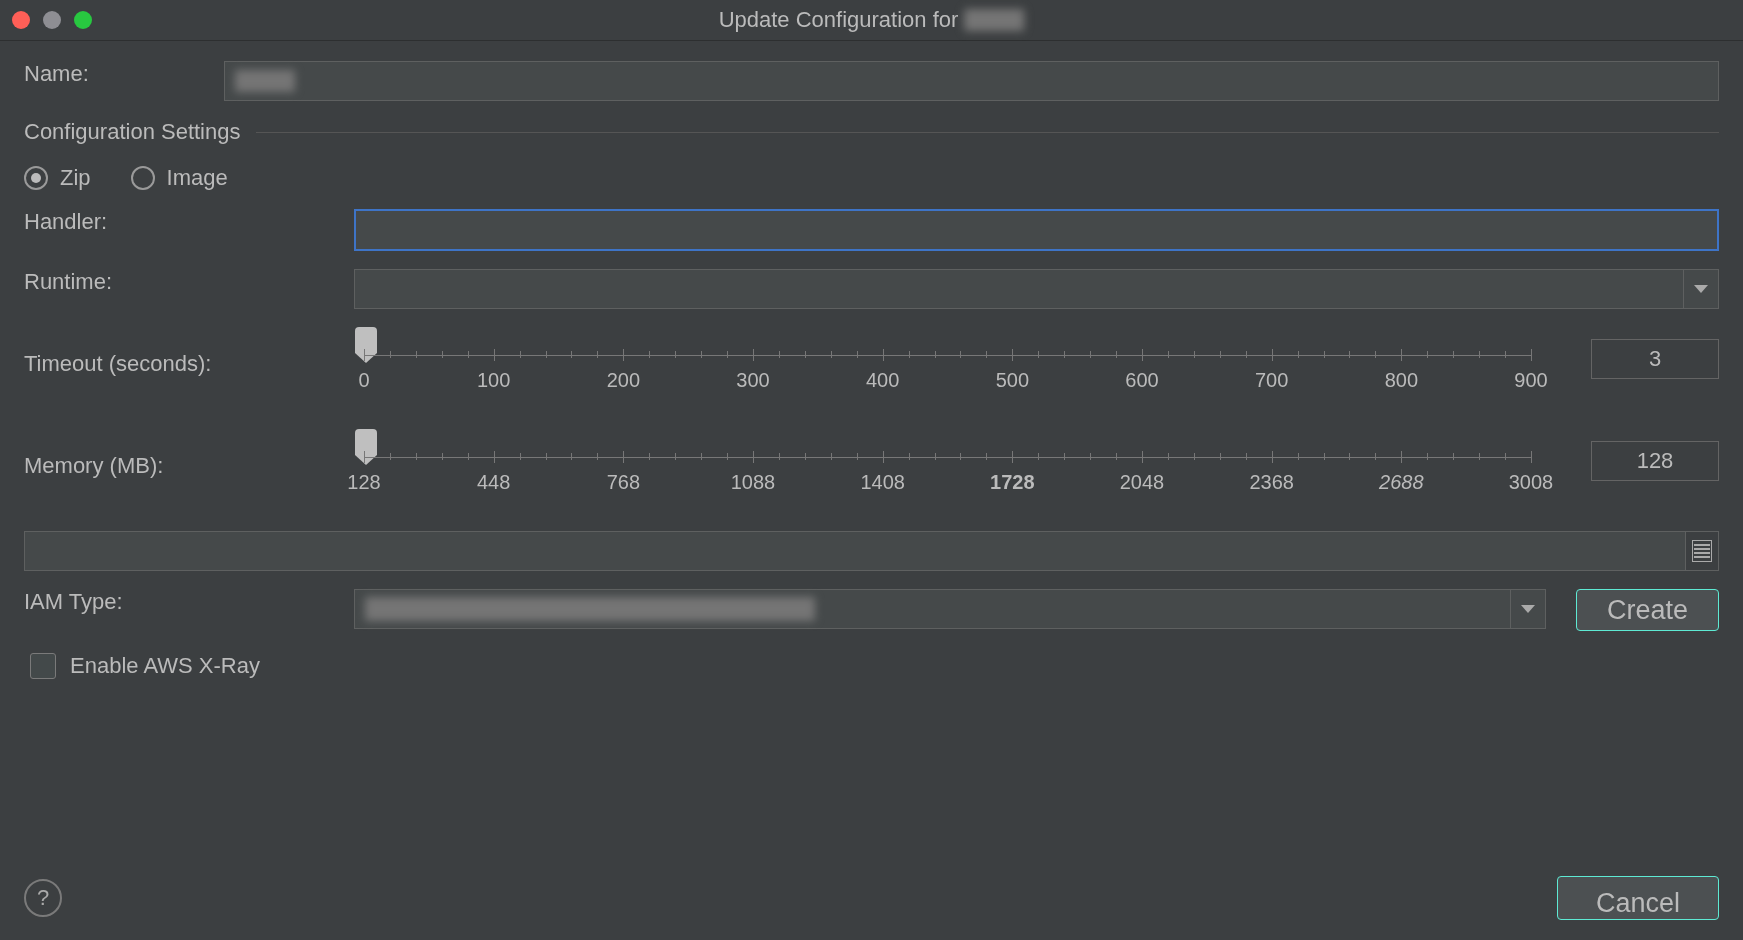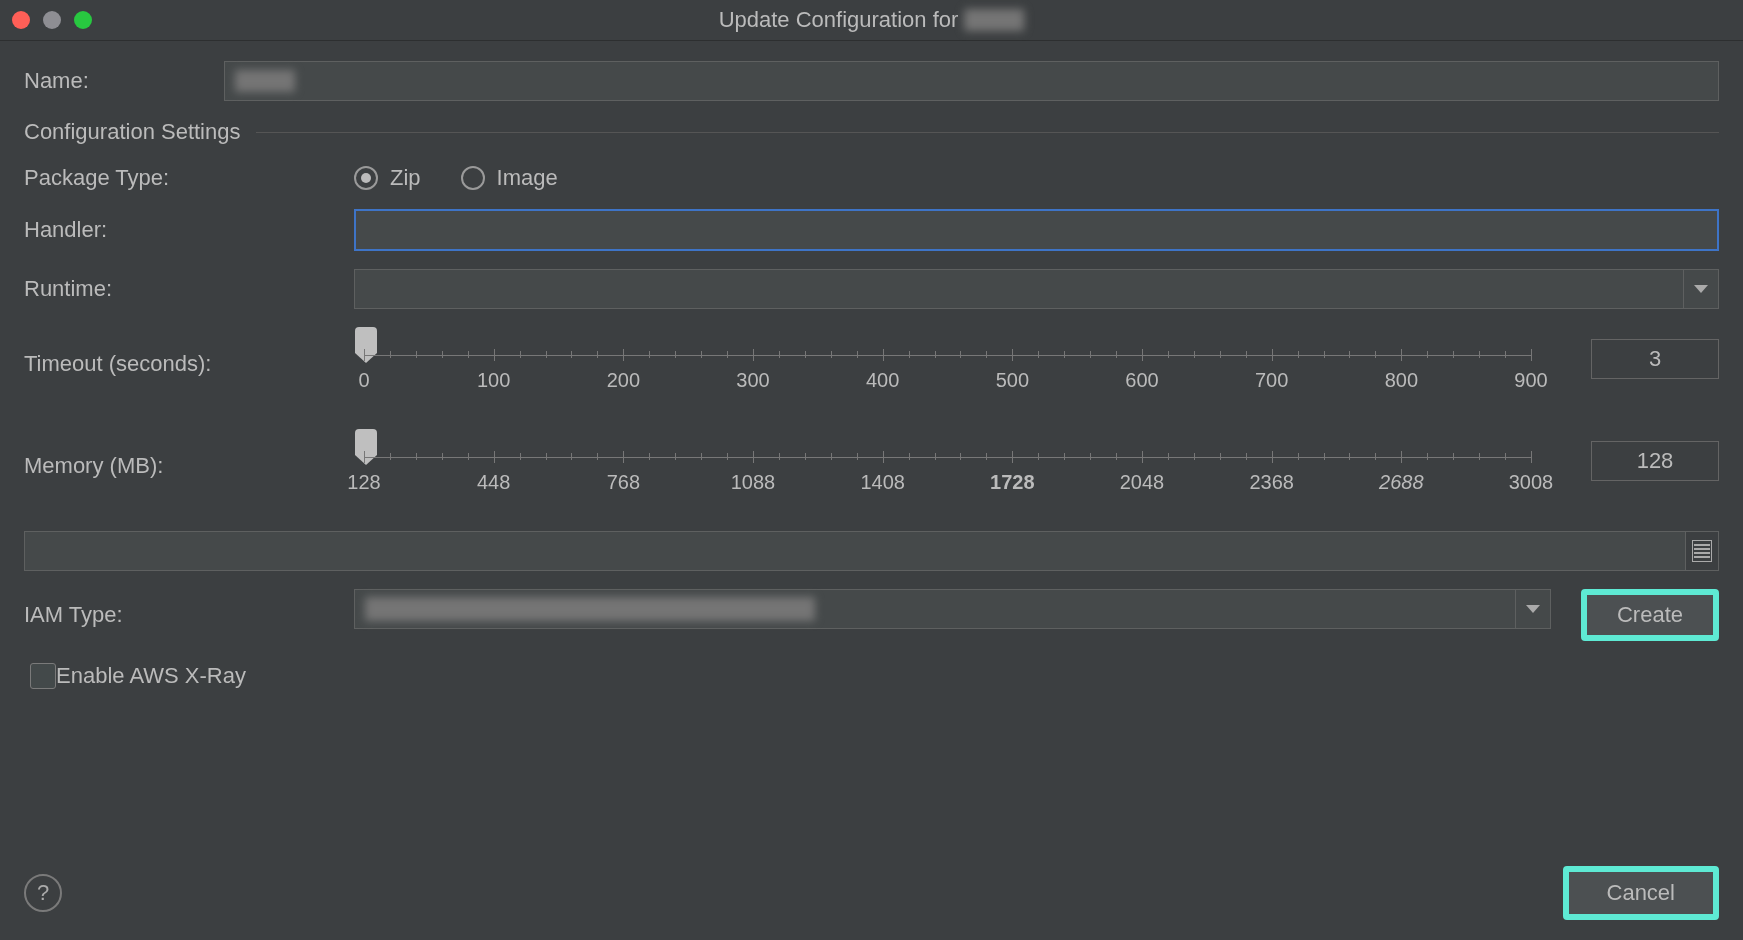--- a/index.html
+++ b/index.html
@@ -48,21 +48,21 @@
     border-radius: 2px;
     filter: blur(4px);
   }
 
   .content {
     padding: 20px 24px 0 24px;
   }
 
   .row {
     display: flex;
-    align-items: center;
+    align-items: flex-start;
     margin-bottom: 18px;
   }
   .row > label {
     width: 200px;
     min-width: 200px;
   }
   .row.wide > label {
     width: 330px;
     min-width: 330px;
   }
@@ -265,40 +265,41 @@
 
   
   .iam-row-right {
     flex: 1;
     display: flex;
     gap: 30px;
   }
   .btn {
     height: 40px;
     padding: 0 30px;
-    border: 6px solid #5eead4;
+    border: 1px solid #5eead4;
     background: #4c5052;
     color: #bbbbbb;
-    font-size: 22px;
+    font-size: 27px;
     display: inline-flex;
     align-items: center;
     justify-content: center;
     cursor: pointer;
     border-radius: 4px;
   }
   .btn.primary {
     background: #365880;
     border-color: #4a6b95;
     color: #cfd8e2;
   }
 
   
   .check-row {
     display: flex;
     align-items: center;
+    gap: 14px;
     margin-top: 22px;
     margin-left: 6px;
   }
   .checkbox {
     width: 24px;
     height: 24px;
     border: 1px solid #7a7a7a;
     border-radius: 3px;
     background: #43494a;
     cursor: pointer;
@@ -319,21 +320,21 @@
     border-radius: 50%;
     border: 2px solid #7a7a7a;
     color: #aaaaaa;
     display: flex;
     align-items: center;
     justify-content: center;
     font-size: 22px;
     cursor: pointer;
   }
   .footer .spacer { flex: 1; }
-  .footer .btn { margin-left: 18px; padding: 0 38px; height: 42px;}
+  .footer .btn { margin-left: 18px; padding: 0 38px; height: 42px; align-items: flex-end;}
 </style>
 </head>
 <body>
 
 <div class="titlebar">
   <div class="traffic-light tl-close"></div>
   <div class="traffic-light tl-min"></div>
   <div class="traffic-light tl-zoom"></div>
   <div class="titlebar-title">
     <span>Update Configuration for</span>
@@ -350,21 +351,20 @@
     </div>
   </div>
 
 
   <div class="section-header">
     <span class="section-title">Configuration Settings</span>
     <span class="line"></span>
   </div>
 
   <div class="row wide">
-    <label>Package Type:</label>
     <div class="radio-group">
       <div class="radio-option">
         <span class="radio-circle">
             <span class="radio-dot"></span>
           </span>
         <span>Zip</span>
       </div>
       <div class="radio-option">
         <span class="radio-circle"></span>
         <span>Image</span>

